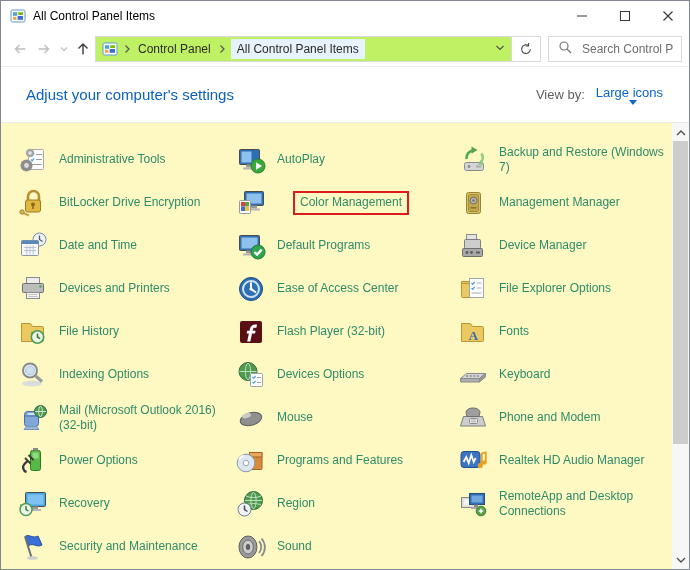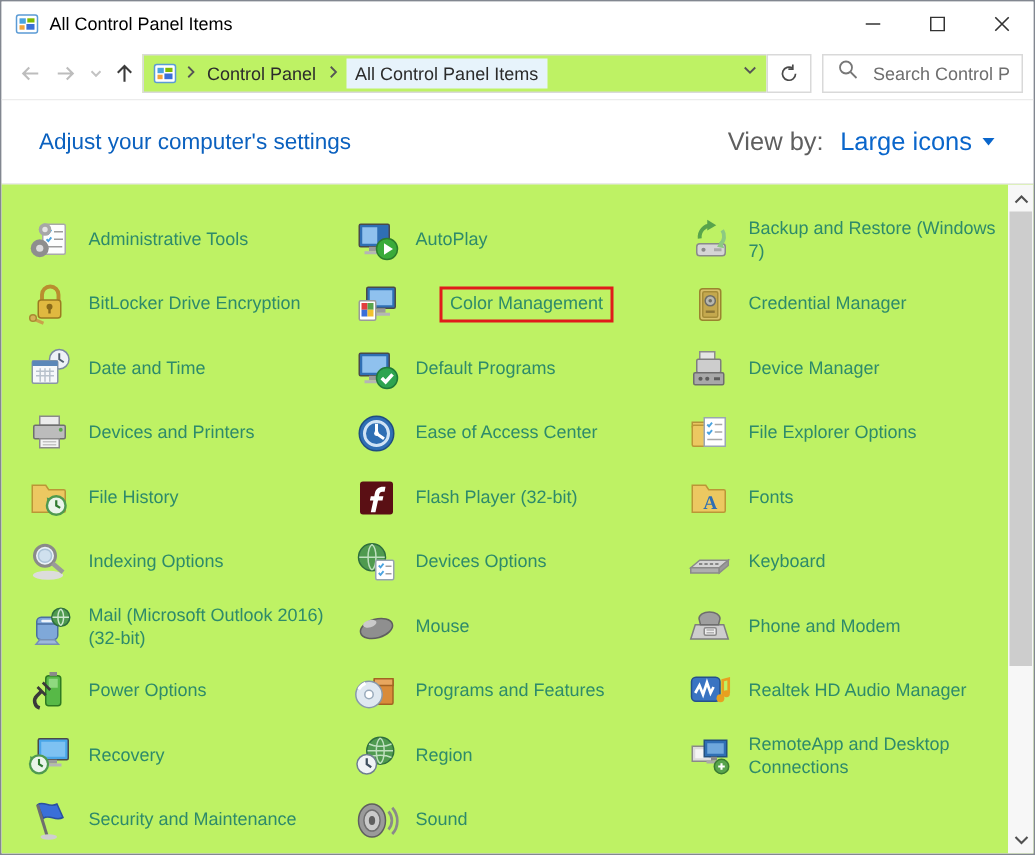--- a/index.html
+++ b/index.html
@@ -25,25 +25,25 @@
   .crumb { font-size:12px; color:#2b2b2b; white-space:nowrap; padding:3px 2px; }
   .crumb.current { background:#e7f3fb; padding:3px 6px; }
   .addr-spacer { flex:1; }
   .refresh-btn { width:30px; height:26px; border:1px solid #d9d9d9; margin-left:-1px; display:flex; align-items:center; justify-content:center; flex:none; background:#fff; }
   .searchbox { width:134px; height:26px; border:1px solid #d9d9d9; margin-left:7px; display:flex; align-items:center; padding:0 6px 0 9px; gap:8px; flex:none; background:#fff; }
   .searchbox input { border:none; outline:none; width:100%; font-size:12px; color:#6e6e6e; font-family:"Liberation Sans", sans-serif; background:transparent; }
   .searchbox input::placeholder { color:#6e6e6e; opacity:1; }
   
   .cpl-header { height:55px; display:flex; align-items:center; padding:0 26px 0 25px; background:#fff; }
   .cpl-header h1 { font-size:15px; font-weight:normal; color:var(--header-blue,#0b61bf); margin:0; }
-  .viewby { margin-left:auto; display:flex; align-items:center; font-size:17px; color:#5f5f5f; gap:11px; }
-  .viewby-link { color:var(--link-blue,#0a66cb); display:flex; align-items:center; }
+  .viewby { margin-left:auto; display:flex; align-items:center; font-size:13px; color:#5f5f5f; gap:11px; }
+  .viewby-link { color:var(--link-blue,#0a66cb); display:flex; align-items:center;flex-direction:column; }
   .viewby-caret { width:0; height:0; border-left:4px solid transparent; border-right:4px solid transparent; border-top:5px solid var(--link-blue,#0a66cb); margin-left:7px; }
   
-  .content { position:relative; height:447px; border-top:1px solid #eaeaea; overflow:hidden; background:#bef264; }
+  .content { position:relative; height:447px; border-top:1px solid #eaeaea; overflow:hidden; background:#fef9c3; }
   .grid { position:absolute; left:0; top:0; right:17px; bottom:0; padding:15px 0 0 16px;
           display:grid; grid-template-columns:218px 222px 1fr; grid-auto-rows:43px; overflow:hidden; }
   .cell { display:flex; align-items:center; gap:10px; min-width:0; cursor:pointer; }
   .cell .icon { width:32px; height:32px; flex:none; }
   .cell .icon svg { width:32px; height:32px; display:block; }
   .cell .label { font-size:12px; line-height:15px; color:var(--item-link,#2e8b6a); }
   .annotated { display:inline-block; border:2px solid var(--annotation-red,#e01b1b); padding:2px 5px 3px; margin:-4px 16px; }
   
   .scrollbar { position:absolute; top:0; right:0; width:17px; height:100%; background:#f7f7f7; }
   .sb-btn { position:absolute; left:0; width:17px; height:17px; display:flex; align-items:center; justify-content:center; }
@@ -244,21 +244,21 @@
       <div class="cell">
         <span class="icon">
             <svg viewBox="0 0 32 32">
               <rect x="9.5" y="5.5" width="14" height="21" rx="2" fill="#d9c06a" stroke="#9a842f"></rect>
               <rect x="11.5" y="7.5" width="10" height="17" rx="1" fill="#c4a84e" stroke="#a58c38"></rect>
               <circle cx="16.5" cy="13.5" r="3.4" fill="#b8b8b0" stroke="#6e6e66"></circle>
               <circle cx="16.5" cy="13.5" r="1.2" fill="#6e6e66"></circle>
               <rect x="13.5" y="20" width="6" height="1.6" fill="#8a7435"></rect>
             </svg>
           </span>
-        <span class="label">Credential Manager</span>
+        <span class="label">Management Manager</span>
       </div>
 
       <div class="cell">
         <span class="icon">
             <svg viewBox="0 0 32 32">
               <circle cx="22.5" cy="9.5" r="6.5" fill="#eef2f7" stroke="#7a8aa0"></circle>
               <path d="M22.5 5.5v4l3 2" stroke="#51606f" fill="none" stroke-width="1.3"></path>
               <rect x="4.5" y="10.5" width="17" height="15" rx="1" fill="#f6f8fa" stroke="#8a97a5"></rect>
               <rect x="4.5" y="10.5" width="17" height="3.5" fill="#5b87b8"></rect>
               <path d="M7 17.5h12M7 20.5h12M9.8 15.5v9M13 15.5v9M16.2 15.5v9" stroke="#b8c2cc"></path>

